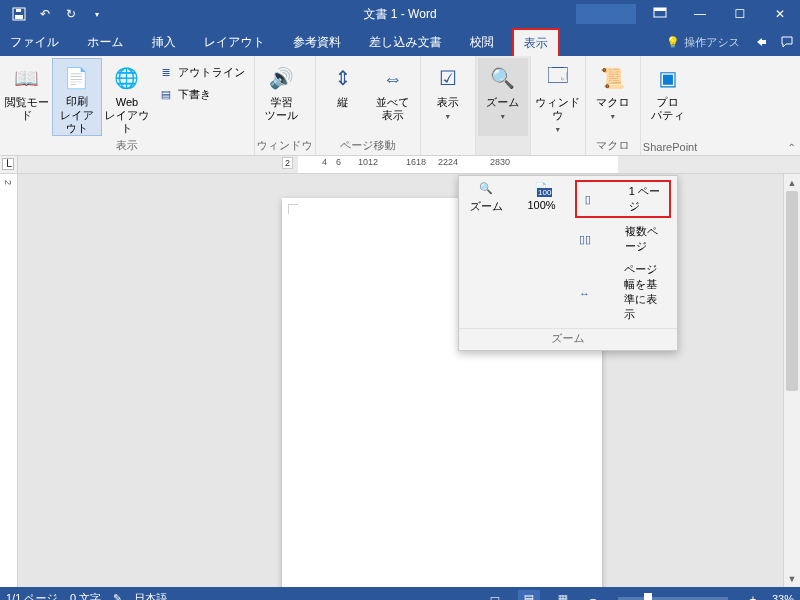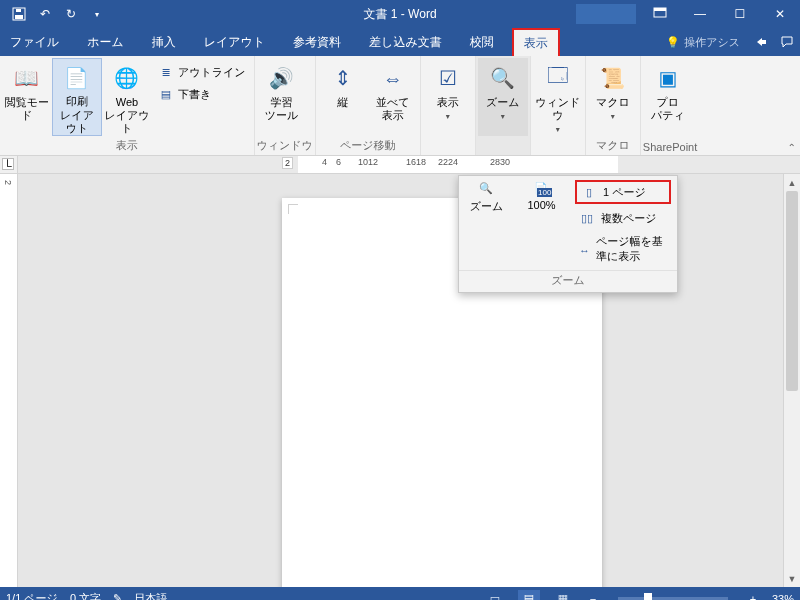--- a/index.html
+++ b/index.html
@@ -53,21 +53,21 @@
   .scroll-v { width:17px; background:#f0f0f0; border-left:1px solid #d4d4d4; position:relative;}
   .scroll-v .arrow{height:17px;display:flex;align-items:center;justify-content:center;color:#666;font-size:9px;}
   .scroll-v .thumb{position:absolute;top:17px;left:2px;right:2px;height:200px;background:#cdcdcd;border-radius:2px;}
 
   .zoom-popup { position:absolute; left:440px; top:1px; width:220px; background:#f3f3f3; border:1px solid #c9c9c9; box-shadow:0 3px 8px rgba(0,0,0,0.25); z-index:10;}
   .zoom-popup .row { display:flex; }
   .zoom-popup .pbig { width:55px; height:72px; display:flex; flex-direction:column; align-items:center; justify-content:flex-start; padding-top:6px; gap:4px; font-size:11px;}
   .zoom-popup .opts { flex:1; padding:4px 6px; display:flex; flex-direction:column; gap:4px; font-size:11px;}
   .zoom-popup .opt { display:flex; align-items:center; gap:6px; padding:2px 4px;}
   .zoom-popup .opt.hl { border:2px solid #e02020; }
-  .zoom-popup .olabel { font-size:11px;}
+  .zoom-popup .olabel { font-size:11px;margin-left:28px;}
   .zoom-popup .grplabel { text-align:center; font-size:11px; color:#666; padding:2px 0 4px 0; border-top:1px solid #e1e1e1;}
   .oicon{width:16px;height:16px;display:flex;align-items:center;justify-content:center;color:#2b579a;}
 
   .statusbar { height:23px; background:#2b579a; color:#fff; display:flex; align-items:center; font-size:11px; padding:0 6px; gap:12px; }
   .statusbar .sp { flex:1; }
   .statusbar .viewbtn { width:22px; height:18px; display:flex; align-items:center; justify-content:center; color:#d6e2f2;}
   .statusbar .viewbtn.active { background:#3e6db5; color:#fff; }
   .slider { width:110px; height:4px; background:#557bb5; position:relative; margin:0 6px;}
   .slider .knob{position:absolute; left:26px; top:-4px; width:8px;height:12px;background:#fff;}
   .pm{width:14px;text-align:center;}

